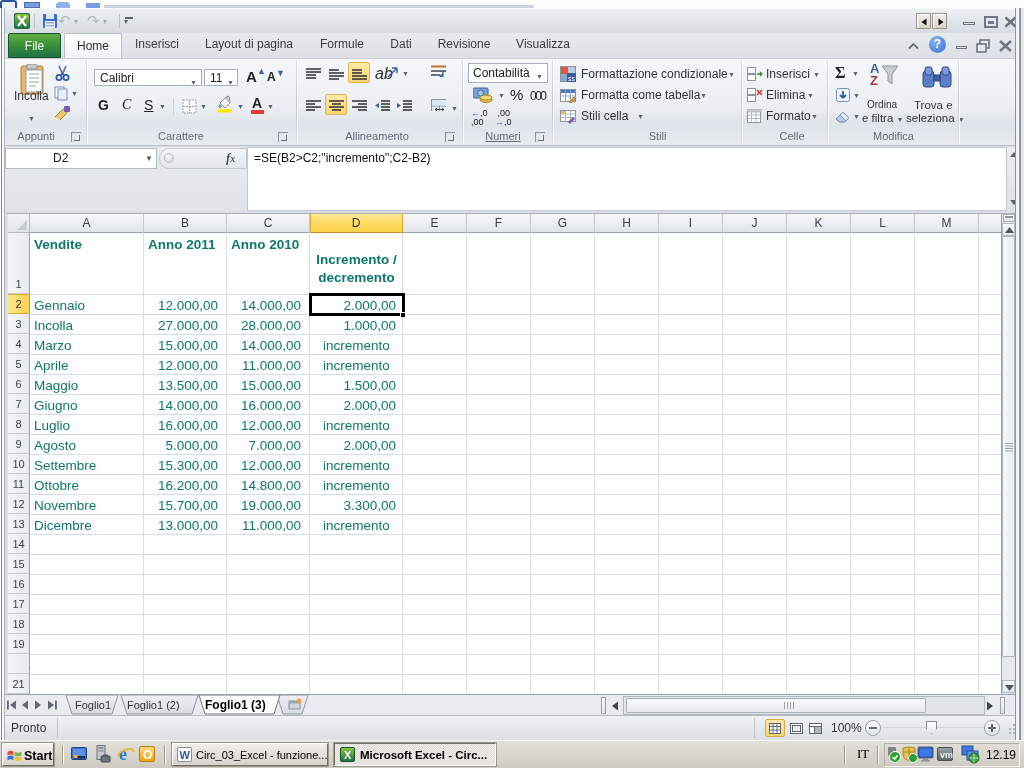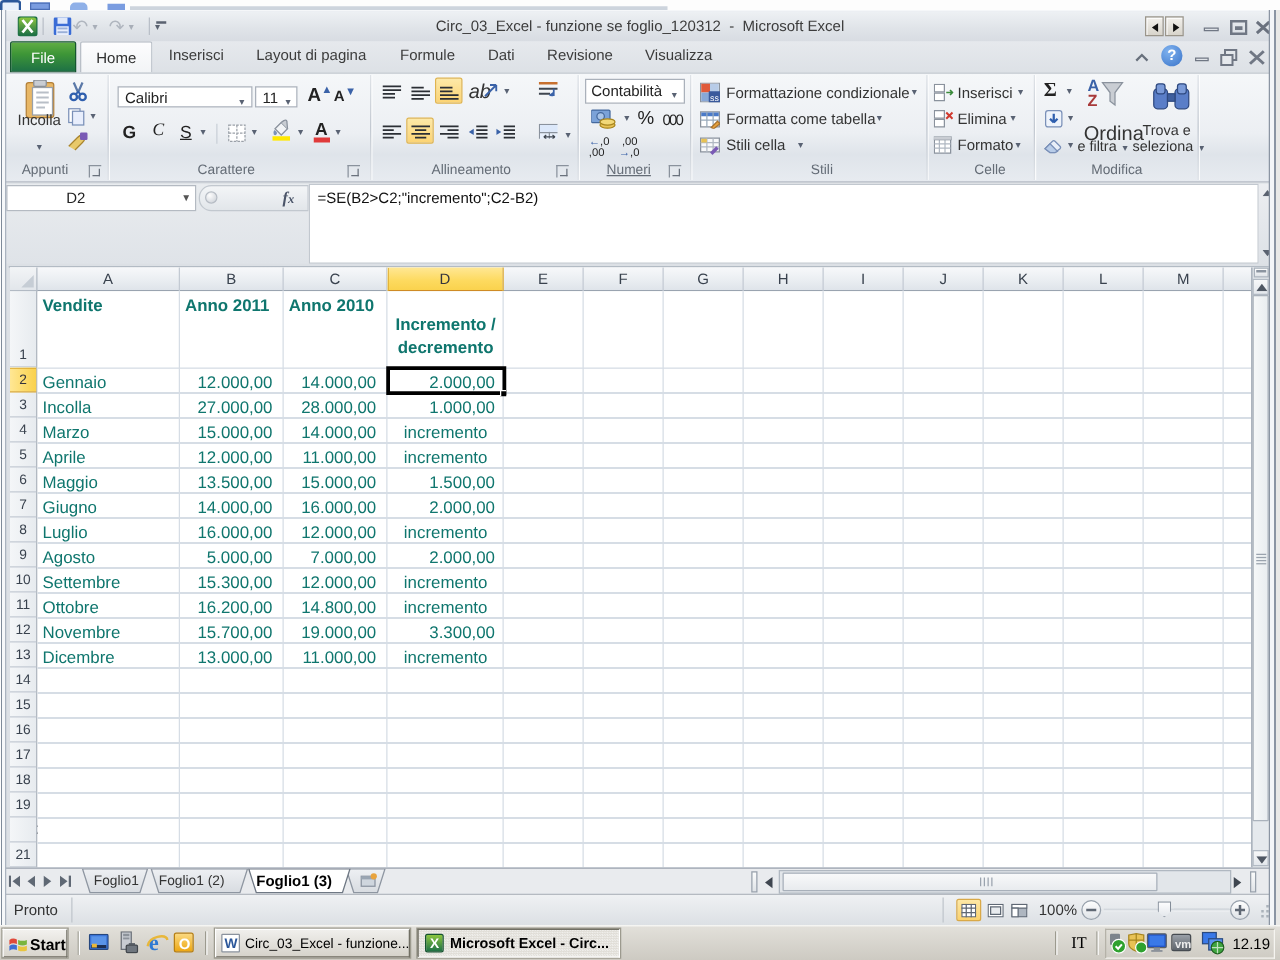--- a/index.html
+++ b/index.html
@@ -71,21 +71,20 @@
           <rect x="4" y="12" width="8" height="1.5" fill="#9ab0d8"></rect>
       </svg>
       <span class="abs" style="left:57px;top:3px;color:#b0b6bf;font-size:15px;">↶</span>
       <span class="abs" style="left:73px;top:8px;color:#a8aeb8;font-size:8px;">▾</span>
       <span class="abs" style="left:86px;top:3px;color:#b0b6bf;font-size:15px;">↷</span>
       <span class="abs" style="left:102px;top:8px;color:#a8aeb8;font-size:8px;">▾</span>
       <div class="abs" style="left:118px;top:5px;width:1px;height:14px;background:#b9bfc8;"></div>
       <div class="abs" style="left:124px;top:8px;width:8px;height:1.5px;background:#5a6270;"></div>
       <span class="abs" style="left:123px;top:8px;color:#5a6270;font-size:8px;">▾</span>
 
-      <div class="abs" style="left:0;top:5px;width:1022px;text-align:center;font-size:12px;color:#3c3c3c;">Circ_03_Excel - funzione se foglio_120312&nbsp; -&nbsp; Microsoft Excel</div>
 
       <div class="abs" style="left:915px;top:4px;width:15px;height:16px;background:linear-gradient(#f2f0ec,#d8d4cb);border:1px solid #9a958a;box-shadow:inset 1px 1px 0 #fff;">
           <svg style="position:absolute;left:4px;top:4px" width="6" height="8">
             <path d="M5.5 0.5 L0.5 4 L5.5 7.5 Z" fill="#111"></path>
           </svg>
         </div>
       <div class="abs" style="left:931px;top:4px;width:15px;height:16px;background:linear-gradient(#f2f0ec,#d8d4cb);border:1px solid #9a958a;box-shadow:inset 1px 1px 0 #fff;">
           <svg style="position:absolute;left:5px;top:4px" width="6" height="8">
             <path d="M0.5 0.5 L5.5 4 L0.5 7.5 Z" fill="#111"></path>
           </svg>
@@ -311,21 +310,21 @@
           <path d="M5 12 L1 9 L5 5 L11 11 L9 12 Z" fill="#b8cce8" stroke="#7a90b8"></path>
         </svg>
       <span class="dd" style="left:852px;top:54px;">▼</span>
       <div class="abs" style="left:869px;top:4px;width:30px;height:28px;">
         <span style="position:absolute;left:0;top:-2px;font-size:13px;font-weight:bold;color:#3a62a8;">A</span>
         <span style="position:absolute;left:0;top:10px;font-size:13px;font-weight:bold;color:#a83a3a;">Z</span>
         <svg style="position:absolute;left:10px;top:2px" width="20" height="24">
             <path d="M2 1 H18 L12 9 L12 19 L8 16 L8 9 Z" fill="#c9cdd3" stroke="#8a929d"></path>
           </svg>
       </div>
-      <div class="rbt" style="left:866px;top:40px;font-size:16px;">Ordina</div>
+      <div class="rbt" style="left:866px;top:40px;font-size:10px;">Ordina</div>
       <div class="rbt" style="left:861px;top:53px;font-size:11.5px;">e filtra <span style="font-size:7px;color:#596273;">▼</span></div>
       <svg class="abs" style="left:920px;top:6px" width="32" height="26">
         <rect x="2" y="6" width="11" height="16" rx="3" fill="#5a7ec8" stroke="#2f4a80"></rect>
         <rect x="19" y="6" width="11" height="16" rx="3" fill="#5a7ec8" stroke="#2f4a80"></rect>
         <rect x="4" y="2" width="7" height="8" rx="2" fill="#7a9ad8" stroke="#2f4a80"></rect>
         <rect x="21" y="2" width="7" height="8" rx="2" fill="#7a9ad8" stroke="#2f4a80"></rect>
         <rect x="13" y="10" width="6" height="6" fill="#3f5f9e" stroke="#2f4a80"></rect>
       </svg>
       <div class="rbt" style="left:913px;top:40px;font-size:11.5px;">Trova e</div>
       <div class="rbt" style="left:905px;top:53px;font-size:11.5px;">seleziona <span style="font-size:7px;color:#596273;">▼</span></div>

